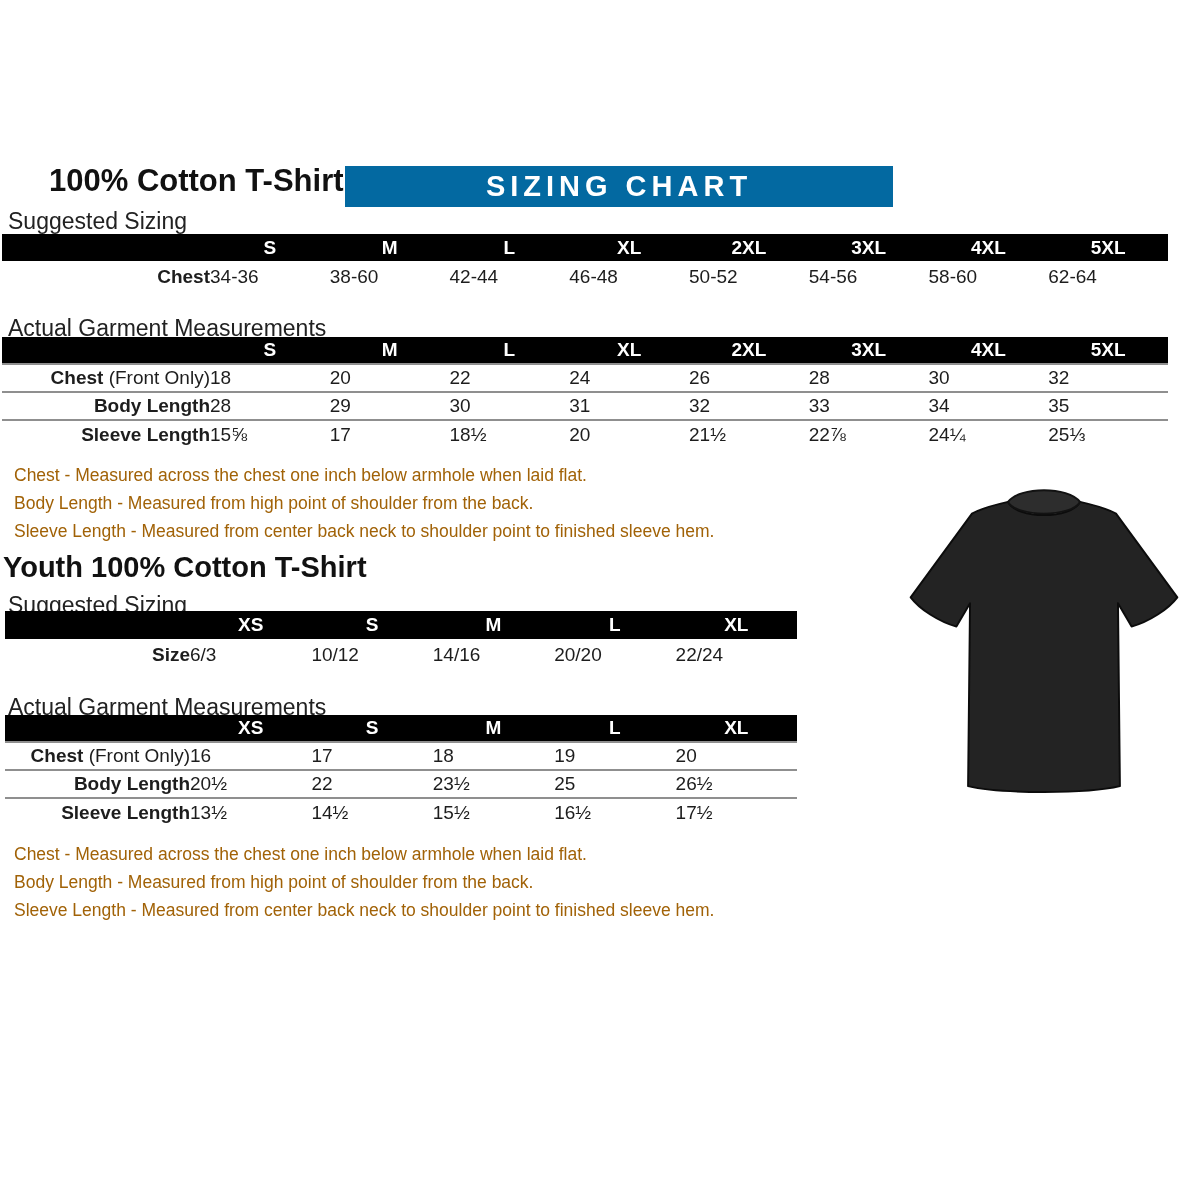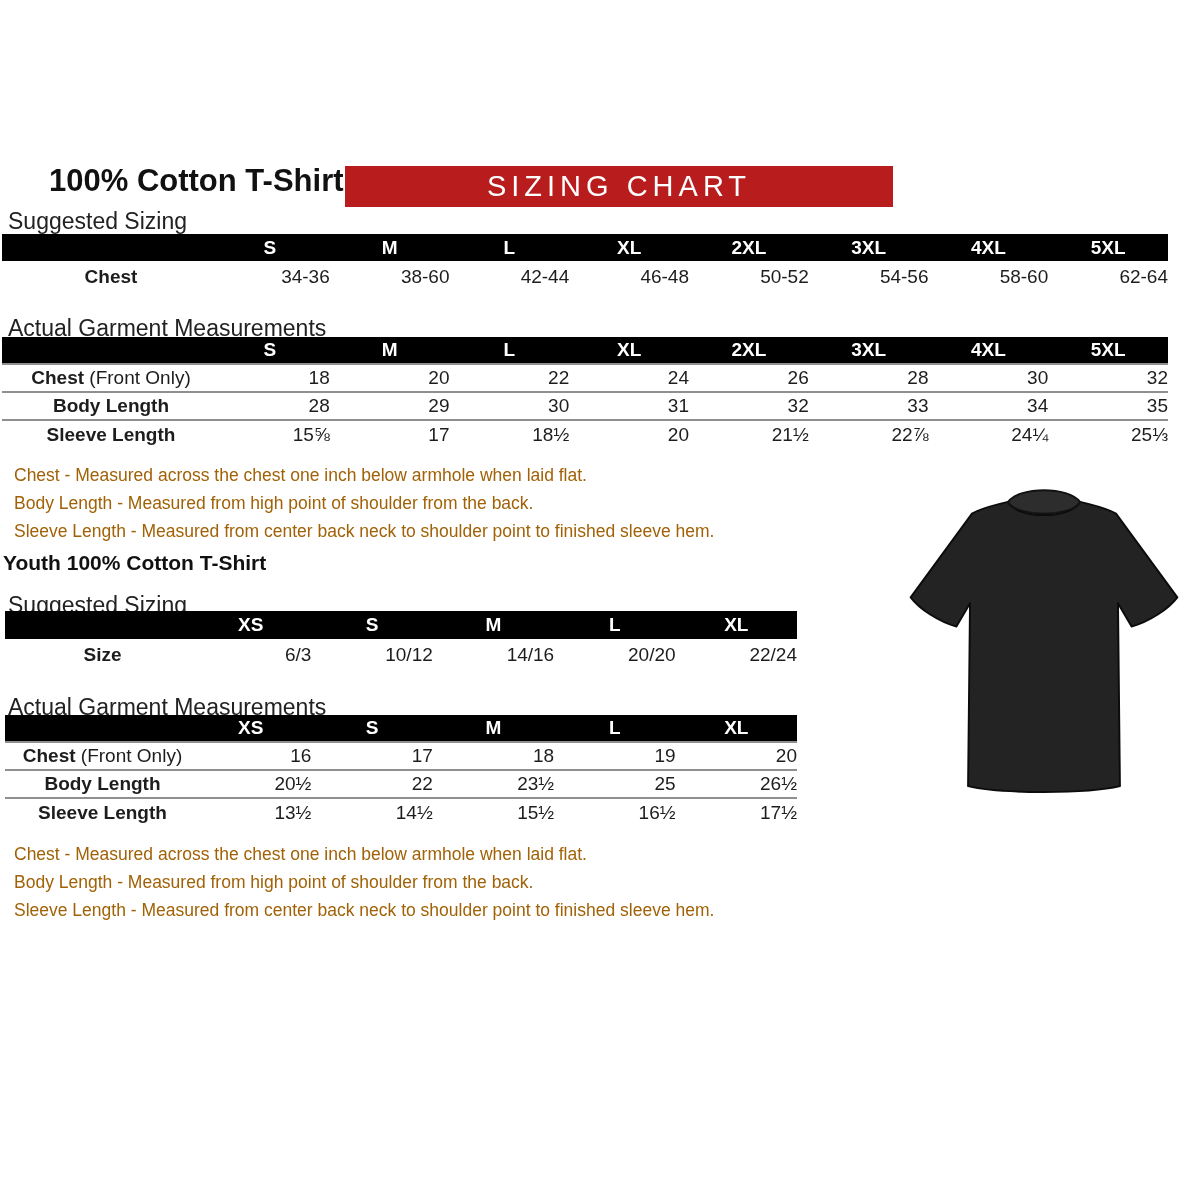--- a/index.html
+++ b/index.html
@@ -2,35 +2,35 @@
 <html><head>
 <meta charset="utf-8">
 <style>
   html,body{margin:0;padding:0;background:#ffffff;}
   .page{
     position:relative;width:1200px;height:1200px;background:#ffffff;
     font-family:"Liberation Sans","DejaVu Sans",sans-serif;color:#1d1d1d;overflow:hidden;
   }
   .abs{position:absolute;}
   .title{font-weight:bold;font-size:31px;color:#111;white-space:nowrap;}
-  .title-youth{font-weight:bold;font-size:21px;color:#111;white-space:nowrap;}
+  .title-youth{font-weight:bold;font-size:29px;color:#111;white-space:nowrap;}
   .banner{
-    background:#b91c1c;color:#fff;display:flex;align-items:center;justify-content:center;
-    font-weight:normal;font-size:29px;letter-spacing:5px;white-space:nowrap;
+    background:#0369a1;color:#fff;display:flex;align-items:center;justify-content:center;
+    font-weight:bold;font-size:29px;letter-spacing:5px;white-space:nowrap;
   }
   .seclabel{font-size:23px;color:#222;white-space:nowrap;}
   table.sizing{border-collapse:collapse;table-layout:fixed;}
   table.sizing th{
     background:#000;color:#fff;font-size:19px;font-weight:bold;
     text-align:center;padding:0;
   }
   table.sizing td{
-    font-size:19px;color:#1d1d1d;text-align:right;padding:0;vertical-align:middle;
-  }
-  table.sizing td.rowlabel{text-align:center;padding-left:10px;font-weight:bold;white-space:nowrap;}
+    font-size:19px;color:#1d1d1d;text-align:left;padding:0;vertical-align:middle;
+  }
+  table.sizing td.rowlabel{text-align:right;padding-left:10px;font-weight:bold;white-space:nowrap;}
   table.sizing td.rowlabel .note{font-weight:normal;margin-top:20px;}
   table.lined tbody tr{border-top:2px solid #8f8f8f;}
   .t1 thead tr{height:27px;} .t1 tbody tr{height:31px;}
   .t2 thead tr{height:27px;} .t2 tbody tr{height:28px;}
   .t3 thead tr{height:28px;} .t3 tbody tr{height:31px;}
   .t4 thead tr{height:27px;} .t4 tbody tr{height:28px;}
   .notes div{font-size:17.5px;line-height:28px;color:#a16207;white-space:nowrap;}
 </style>
 </head>
 <body>

